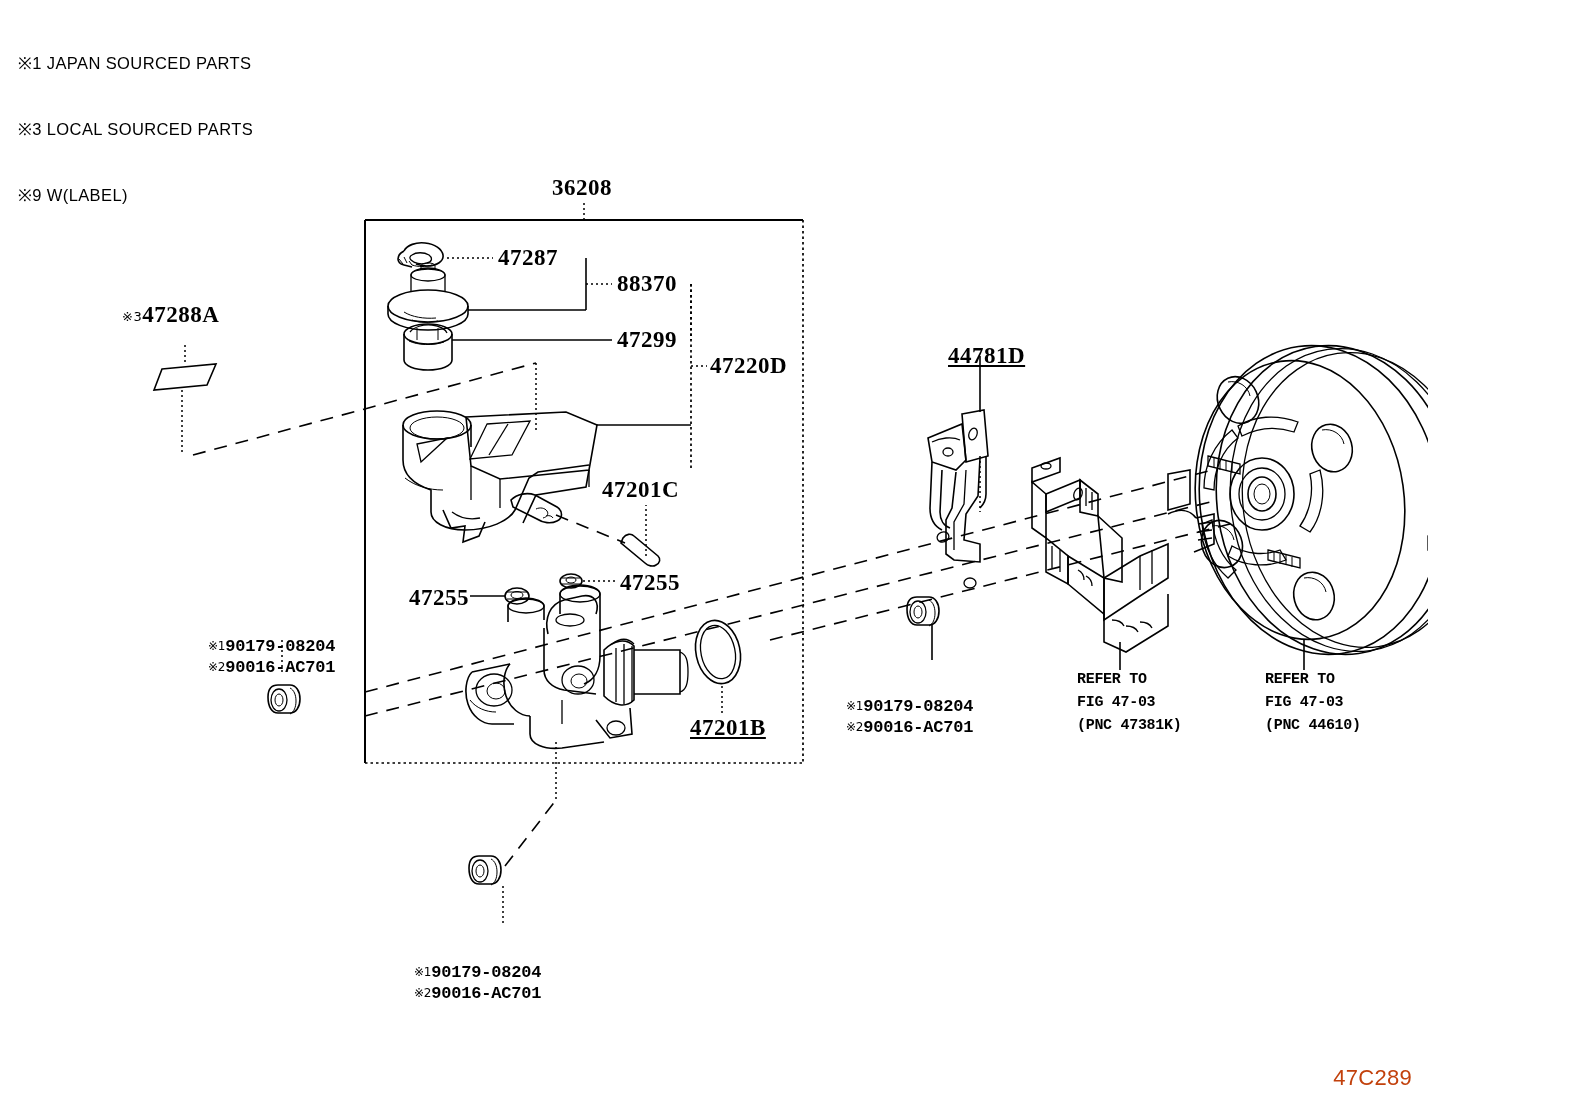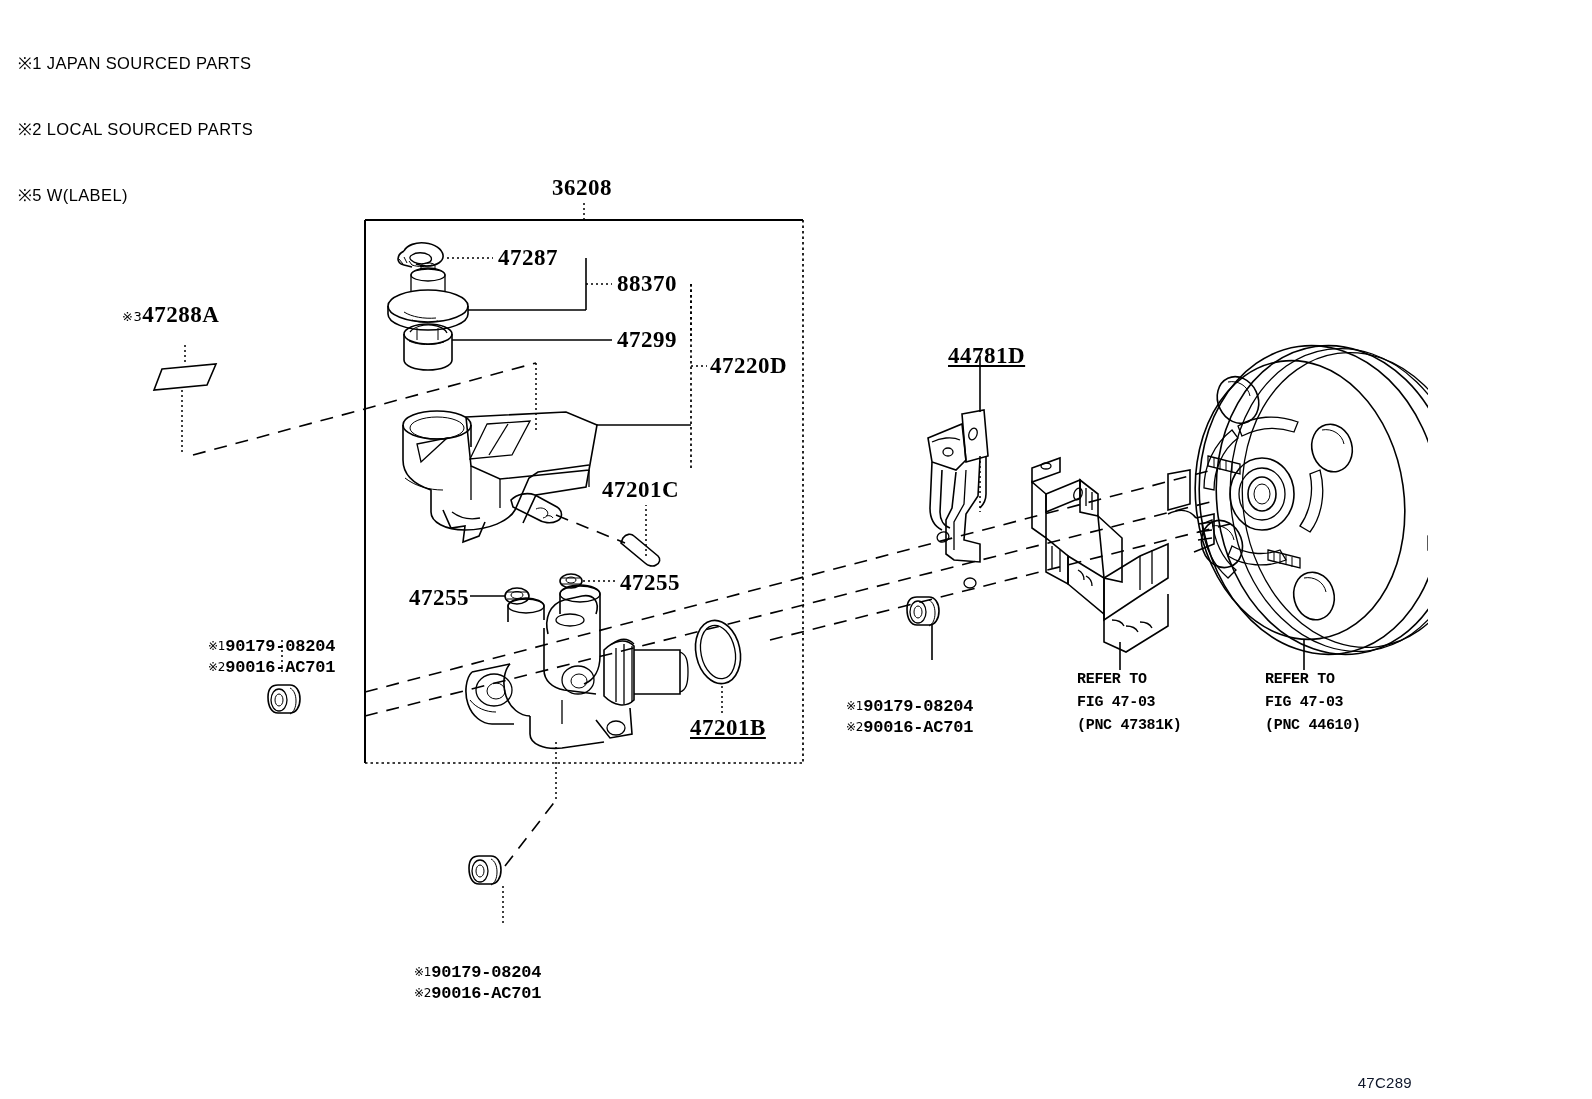--- a/index.html
+++ b/index.html
@@ -63,22 +63,22 @@
     font-size: 13px;
     font-weight: normal;
     vertical-align: 1px;
   }
   .mk-sm { font-size: 12px; }
   #figcode {
     position: absolute;
     right: 16px;
     bottom: 8px;
     font-family: "Liberation Sans", sans-serif;
-    font-size: 15px;
-    color: #0f172a;
+    font-size: 22px;
+    color: #c2410c;
     letter-spacing: 0.3px;
   }
   svg.layer {
     position: absolute;
     left: 0; top: 0;
     width: 1592px;
     height: 1099px;
   }
   svg.layer * { vector-effect: non-scaling-stroke; }
   .ln  { stroke: #000; stroke-width: 1.6; fill: none; }
@@ -90,22 +90,22 @@
   .boxsolid { stroke: #000; stroke-width: 2.0; fill: none; }
   .boxdot { stroke: #000; stroke-width: 1.7; fill: none; stroke-dasharray: 2.5 3; }
 </style>
 </head>
 <body>
 
 <div id="page">
 
   <div id="notes">
     <span class="note-line">※1 JAPAN SOURCED PARTS</span>
-    <span class="note-line">※2 LOCAL SOURCED PARTS</span>
-    <span class="note-line">※5 W(LABEL)</span>
+    <span class="note-line">※3 LOCAL SOURCED PARTS</span>
+    <span class="note-line">※9 W(LABEL)</span>
   </div>
 
   <svg class="layer" viewBox="0 0 1592 1099">
 
     <g>
       <path class="boxsolid" d="M365,220 L803,220"></path>
       <path class="boxsolid" d="M365,220 L365,763"></path>
       <path class="boxdot" d="M803,220 L803,763"></path>
       <path class="boxdot" d="M365,763 L803,763"></path>
 

